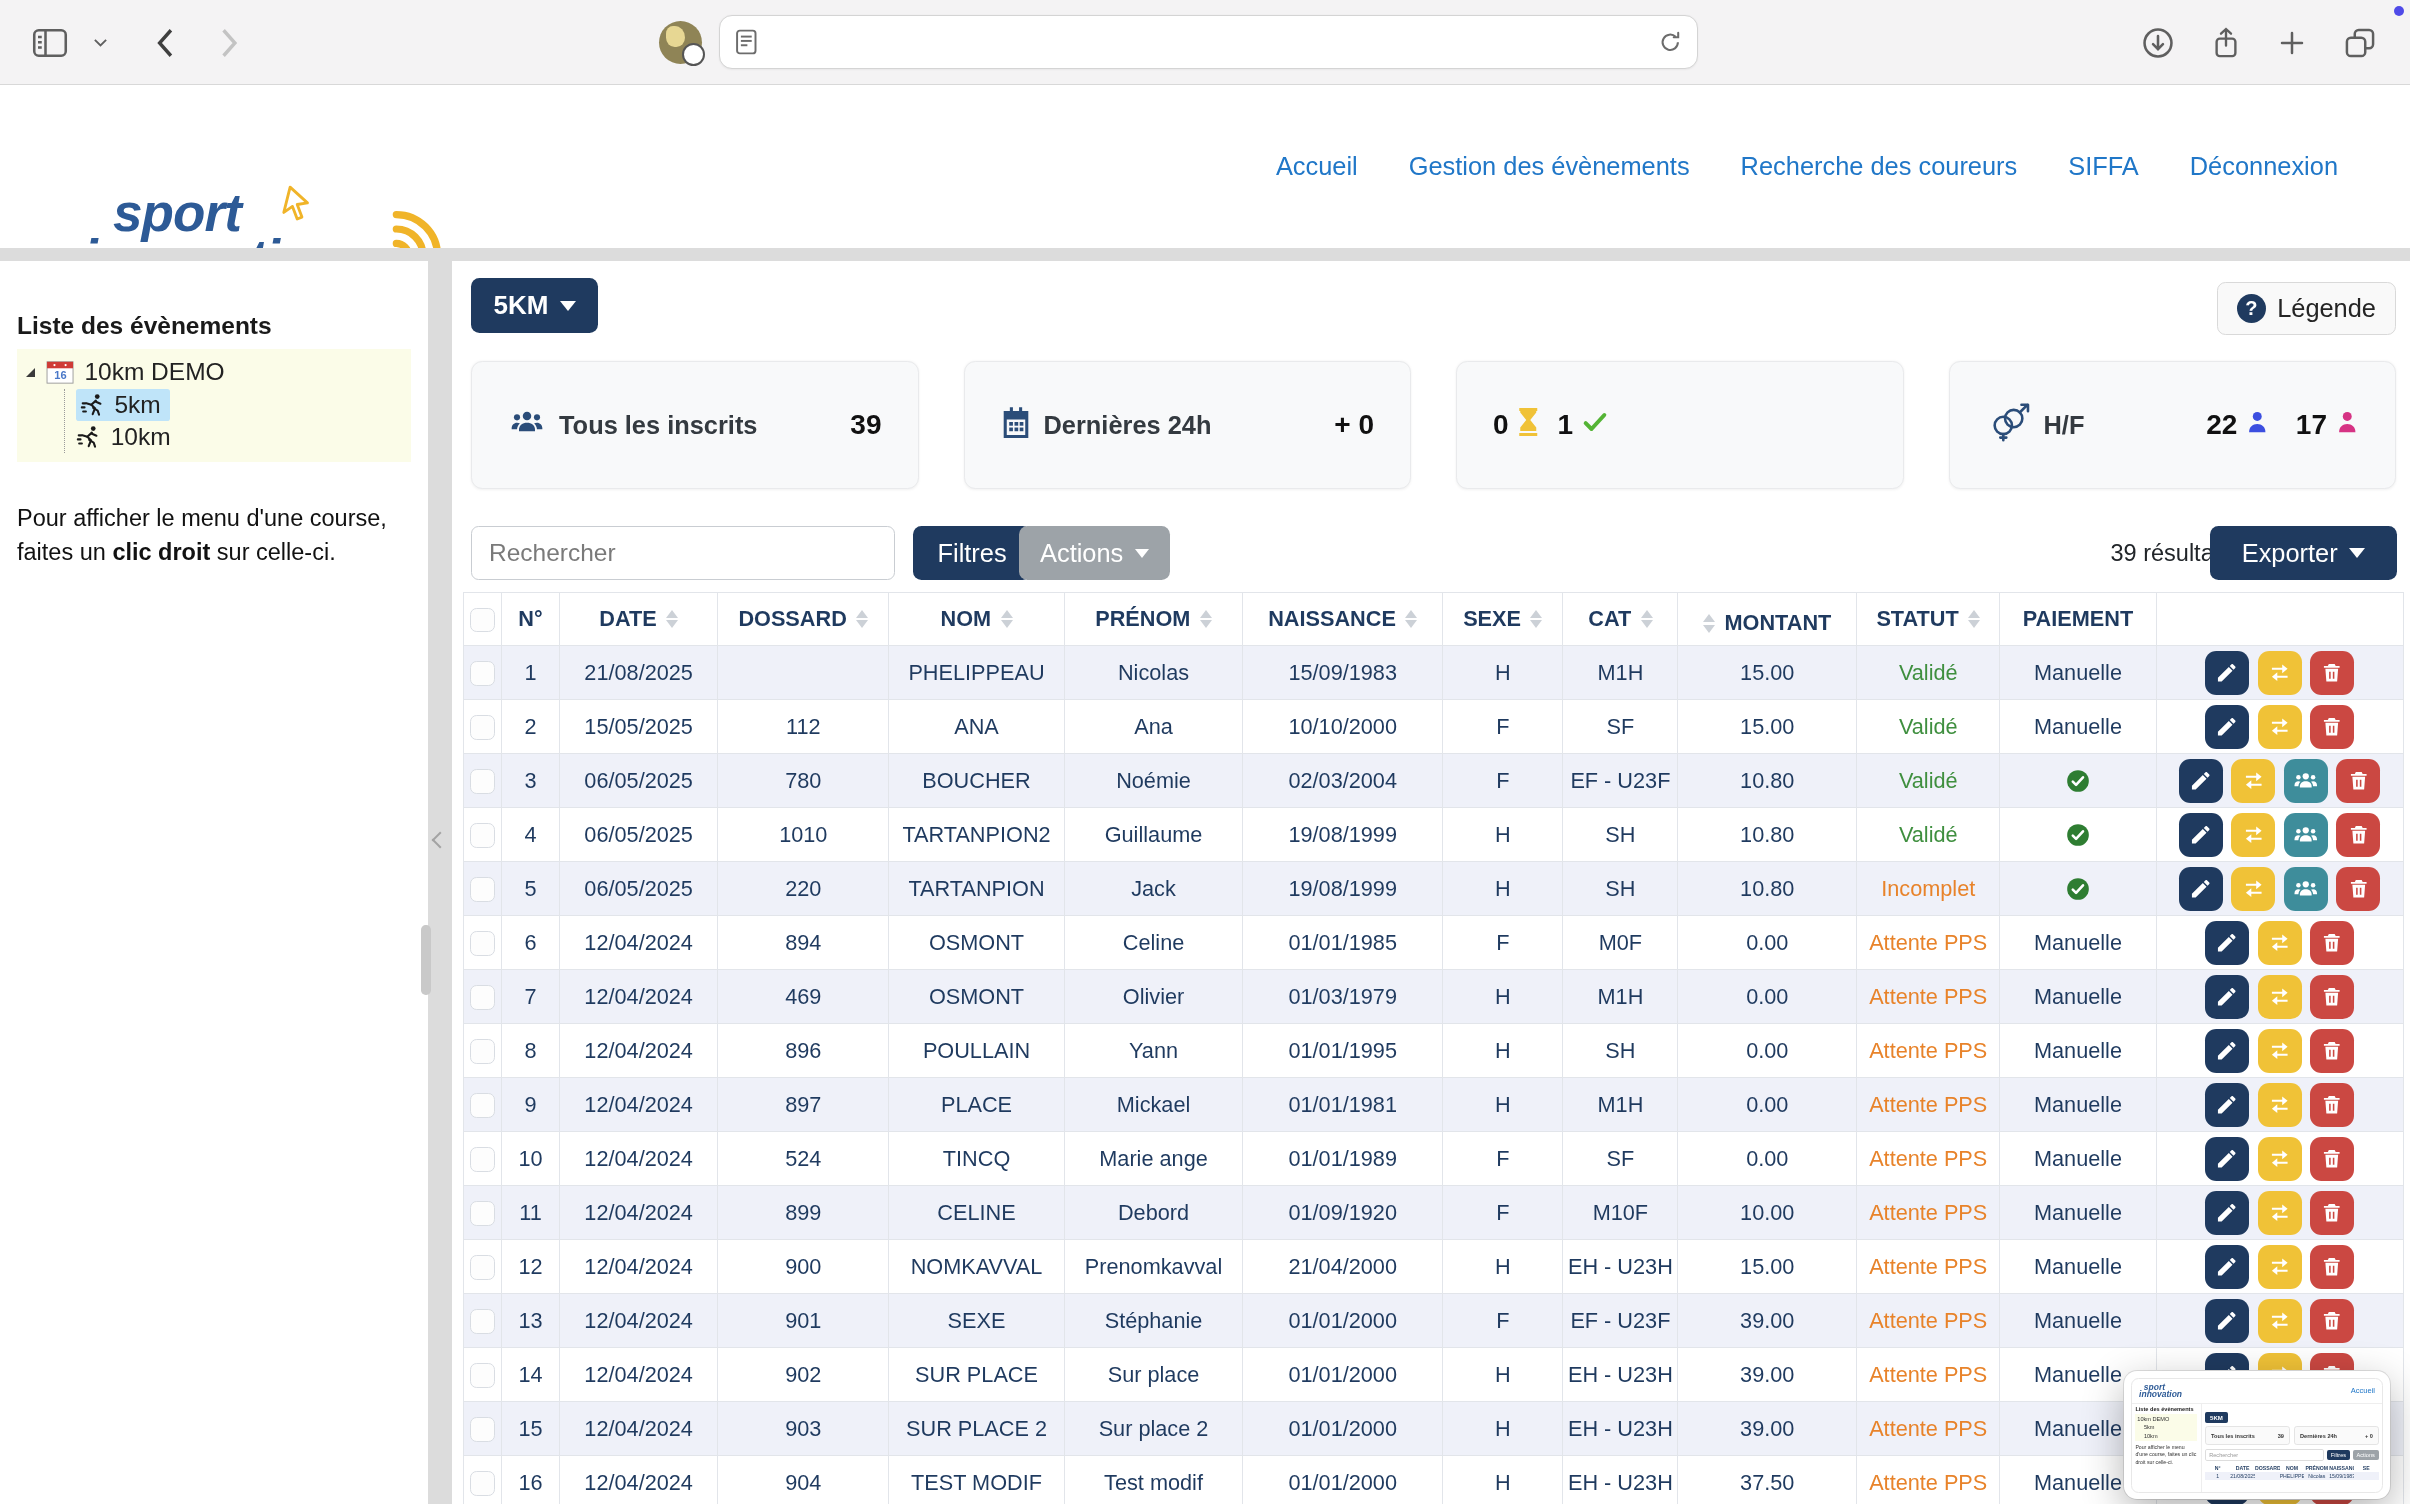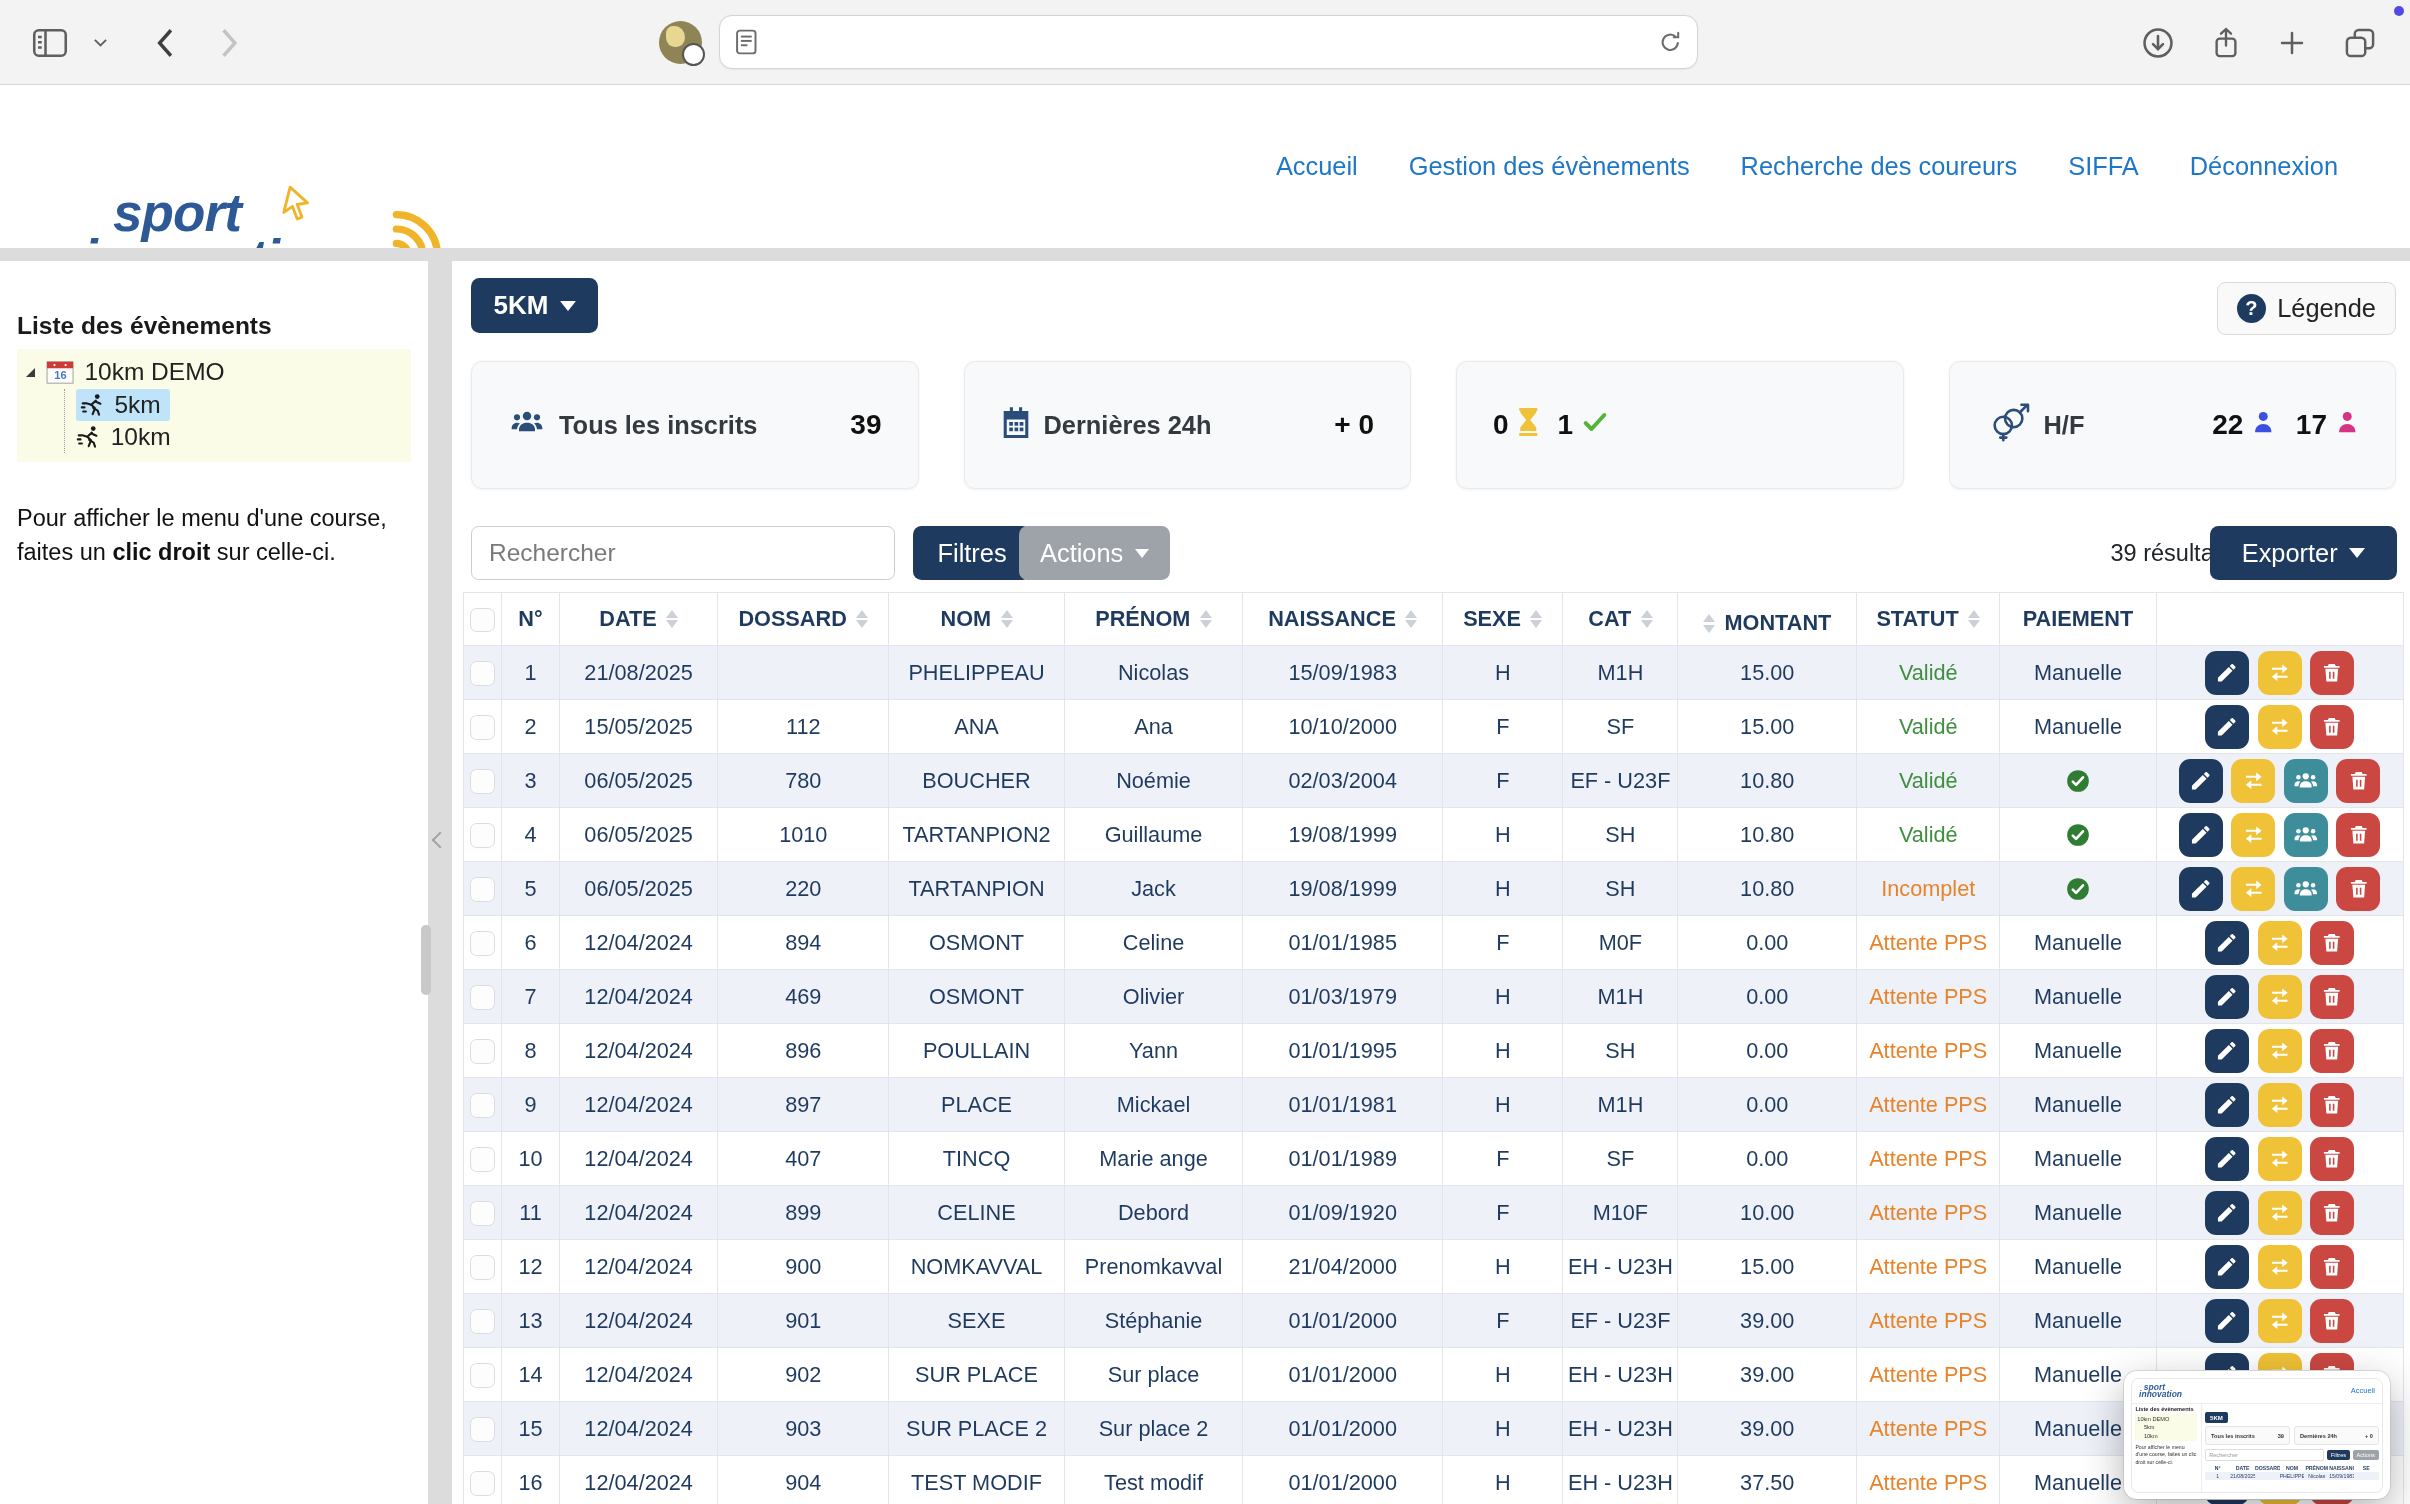--- a/index.html
+++ b/index.html
@@ -65,21 +65,21 @@
   .cards{position:absolute;left:19px;right:15px;top:100px;display:flex;gap:45px}
   .card{flex:1;height:128px;background:#f8f9fa;border:0.9px solid #e9eaec;border-radius:11.3px;box-shadow:0 0.9px 2.8px rgba(0,0,0,.06);
     display:flex;align-items:center;justify-content:space-between;padding:0 36px}
   .card .lab{display:flex;align-items:center;gap:13px;font-size:25.4px;font-weight:bold;color:#343a40}
   .card .lab .cicon{color:#2b4d79}
   .card .val{font-size:28px;font-weight:bold;color:#111;display:flex;align-items:center;gap:7.5px}
   .card .lab.col{flex-direction:column;align-items:flex-start;gap:3.8px}
   .hg{color:var(--yellow,#f0c237)}
   .ck{color:var(--check-green,#54b435)}
   .p-male{color:var(--male-blue,#3c4fe0)}
-  .p-female{color:var(--female-pink,#d63384);margin-left:13px}
+  .p-female{color:var(--female-pink,#d63384);margin-left:19px}
 
   .searchrow{position:absolute;left:0;right:0;top:265px;height:54px}
   .search-input{position:absolute;left:19px;top:0;width:424px;height:54px;border:0.9px solid #c9cdd2;border-radius:7.5px;
     padding:0 17px;font-size:24.5px;color:#333;font-family:inherit;background:#fff}
   .search-input::placeholder{color:#7a7a7a}
   .filtres-btn{position:absolute;left:461px;top:0;height:54px;padding:0 24.5px;background:var(--navy,#1f3a5f);color:#fff;font-size:25.4px}
   .actions-btn{position:absolute;left:567px;top:0;height:54px;padding:0 21px;background:#9da3a8;color:#fff;font-size:25.4px}
   .actions-btn .caret{border-top-color:#fff;border-left-width:7.5px;border-right-width:7.5px;border-top-width:9.4px}
   .results{position:absolute;right:179px;top:0;height:54px;display:flex;align-items:center;font-size:23.5px;color:#212529}
   .export-btn{position:absolute;right:14px;top:0;height:54px;padding:0 32px;background:var(--navy,#1f3a5f);color:#fff;font-size:25.4px;font-weight:500}
@@ -809,21 +809,21 @@
                     <svg viewBox="0 0 24 24" fill="currentColor">
                       <path d="M9 3h6l1 2h4v2H4V5h4l1-2zM5.5 8h13l-1 13h-11l-1-13zm3.8 3v7h1.6v-7H9.3zm3.8 0v7h1.6v-7h-1.6z"></path>
                     </svg>
                   </button>
                 </span></td>
             </tr>
             <tr>
               <td class="c0"><span class="cb"></span></td>
               <td class="c1">10</td>
               <td class="c2">12/04/2024</td>
-              <td class="c3">407</td>
+              <td class="c3">524</td>
               <td class="c4">TINCQ</td>
               <td class="c5">Marie ange</td>
               <td class="c6">01/01/1989</td>
               <td class="c7">F</td>
               <td class="c8">SF</td>
               <td class="c9">0.00</td>
               <td class="c10 st-warn">Attente PPS</td>
               <td class="c11">Manuelle</td>
               <td class="c12"><span class="actcell">
                   <button class="abtn ab-pencil">

